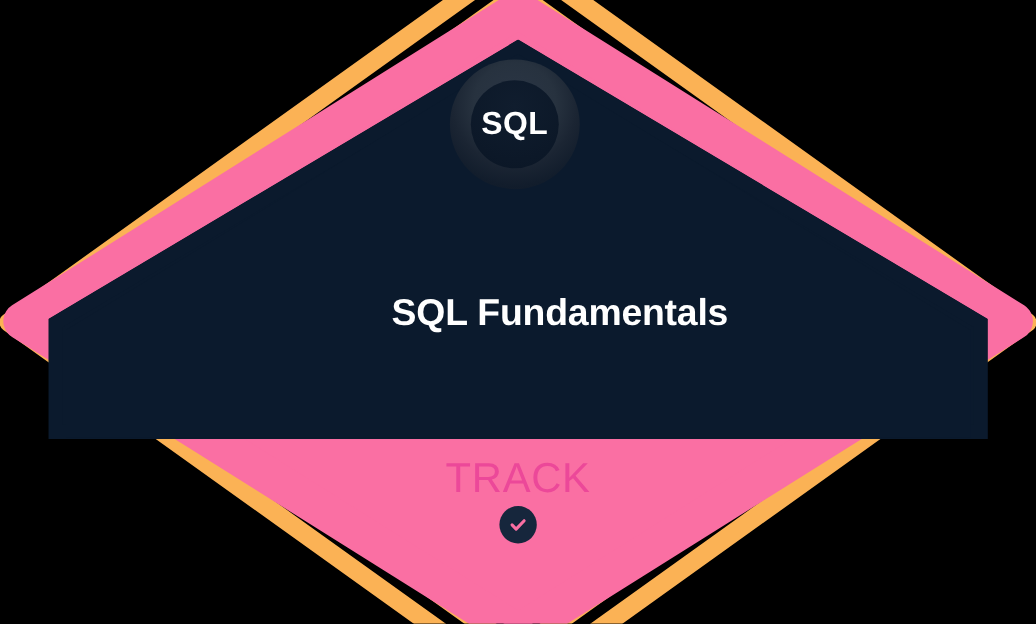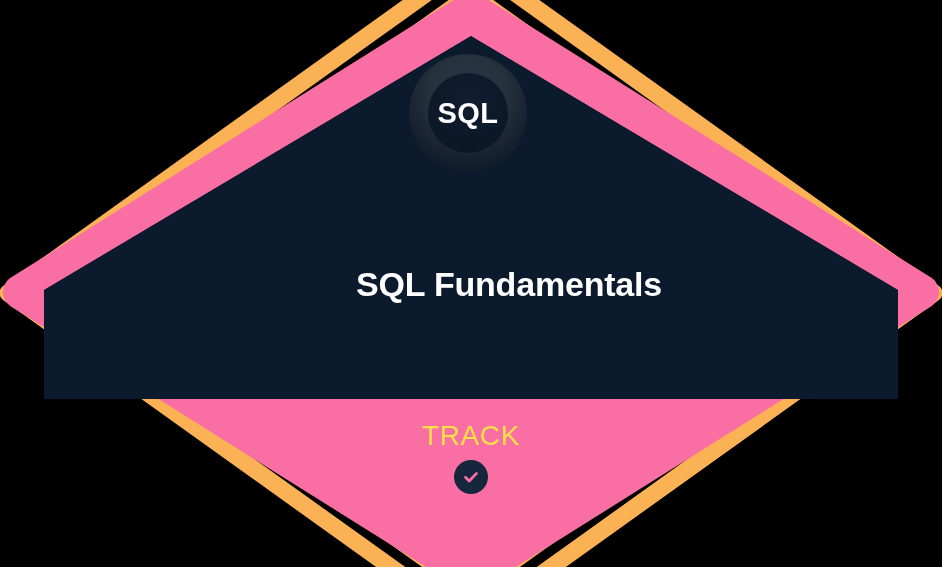--- a/index.html
+++ b/index.html
@@ -81,22 +81,22 @@
   }
   
   .status-block {
     position: absolute;
     left: 0;
     top: 418px;
     width: 942px;
     text-align: center;
   }
   .status-text {
-    color: #fde047;
-    font-size: 28px;
+    color: #ec4899;
+    font-size: 38px;
     font-weight: 500;
     line-height: 35px;
     letter-spacing: 0.6px;
     font-family: "Liberation Sans", sans-serif;
   }
   .status-line {
     display: block;
   }
   .check-badge {
     margin: 7px auto 0 auto;

